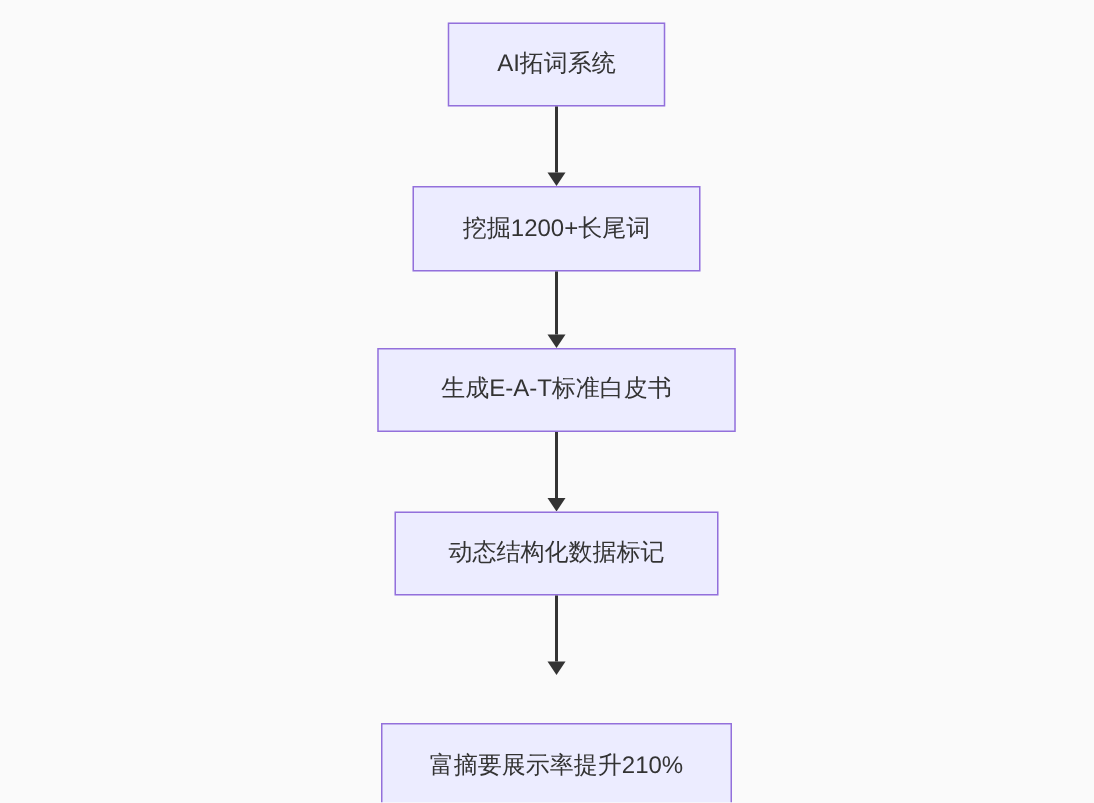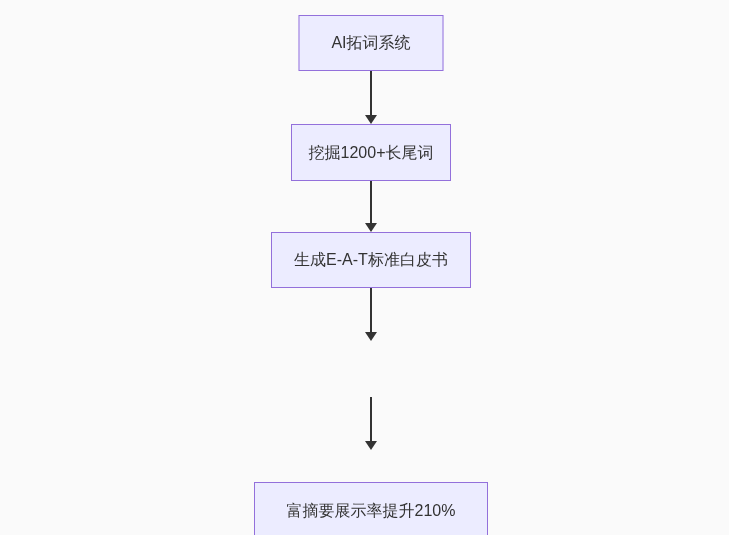--- a/index.html
+++ b/index.html
@@ -25,22 +25,22 @@
     color: var(--text, #333333);
     display: flex;
     align-items: center;
     justify-content: center;
     font-size: 16px;
     line-height: 1.2;
     text-align: left;
     white-space: nowrap;
   }
   .node-1 { top: 15px;  width: 145px; height: 56px; }
-  .node-2 { top: 124px; width: 160px; height: 57px; }
-  .node-3 { top: 232px; width: 200px; height: 56px; }
+  .node-2 { top: 124px; width: 192px; height: 57px; }
+  .node-3 { top: 232px; width: 239px; height: 56px; }
   .node-4 { top: 341px; width: 216px; height: 56px; }
   .node-5 { top: 450px; width: 234px; height: 57px; margin-top: 32px; }
 
   .edge {
     position: absolute;
     left: 370px;
     width: 2px;
     background: var(--arrow, #333333);
   }
   .edge-1 { top: 71px;  height: 44px; }
@@ -82,20 +82,23 @@
   <div class="edge edge-2"></div>
   <div class="arrowhead head-2"></div>
 
   <div class="node node-3">
     <span>生成E-A-T标准白皮书</span>
   </div>
 
   <div class="edge edge-3"></div>
   <div class="arrowhead head-3"></div>
 
+  <div class="node node-4">
+    <span>动态结构化数据标记</span>
+  </div>
 
   <div class="edge edge-4"></div>
   <div class="arrowhead head-4"></div>
 
   <div class="node node-5">
     <span>富摘要展示率提升210%</span>
   </div>
 
 </div>
 

